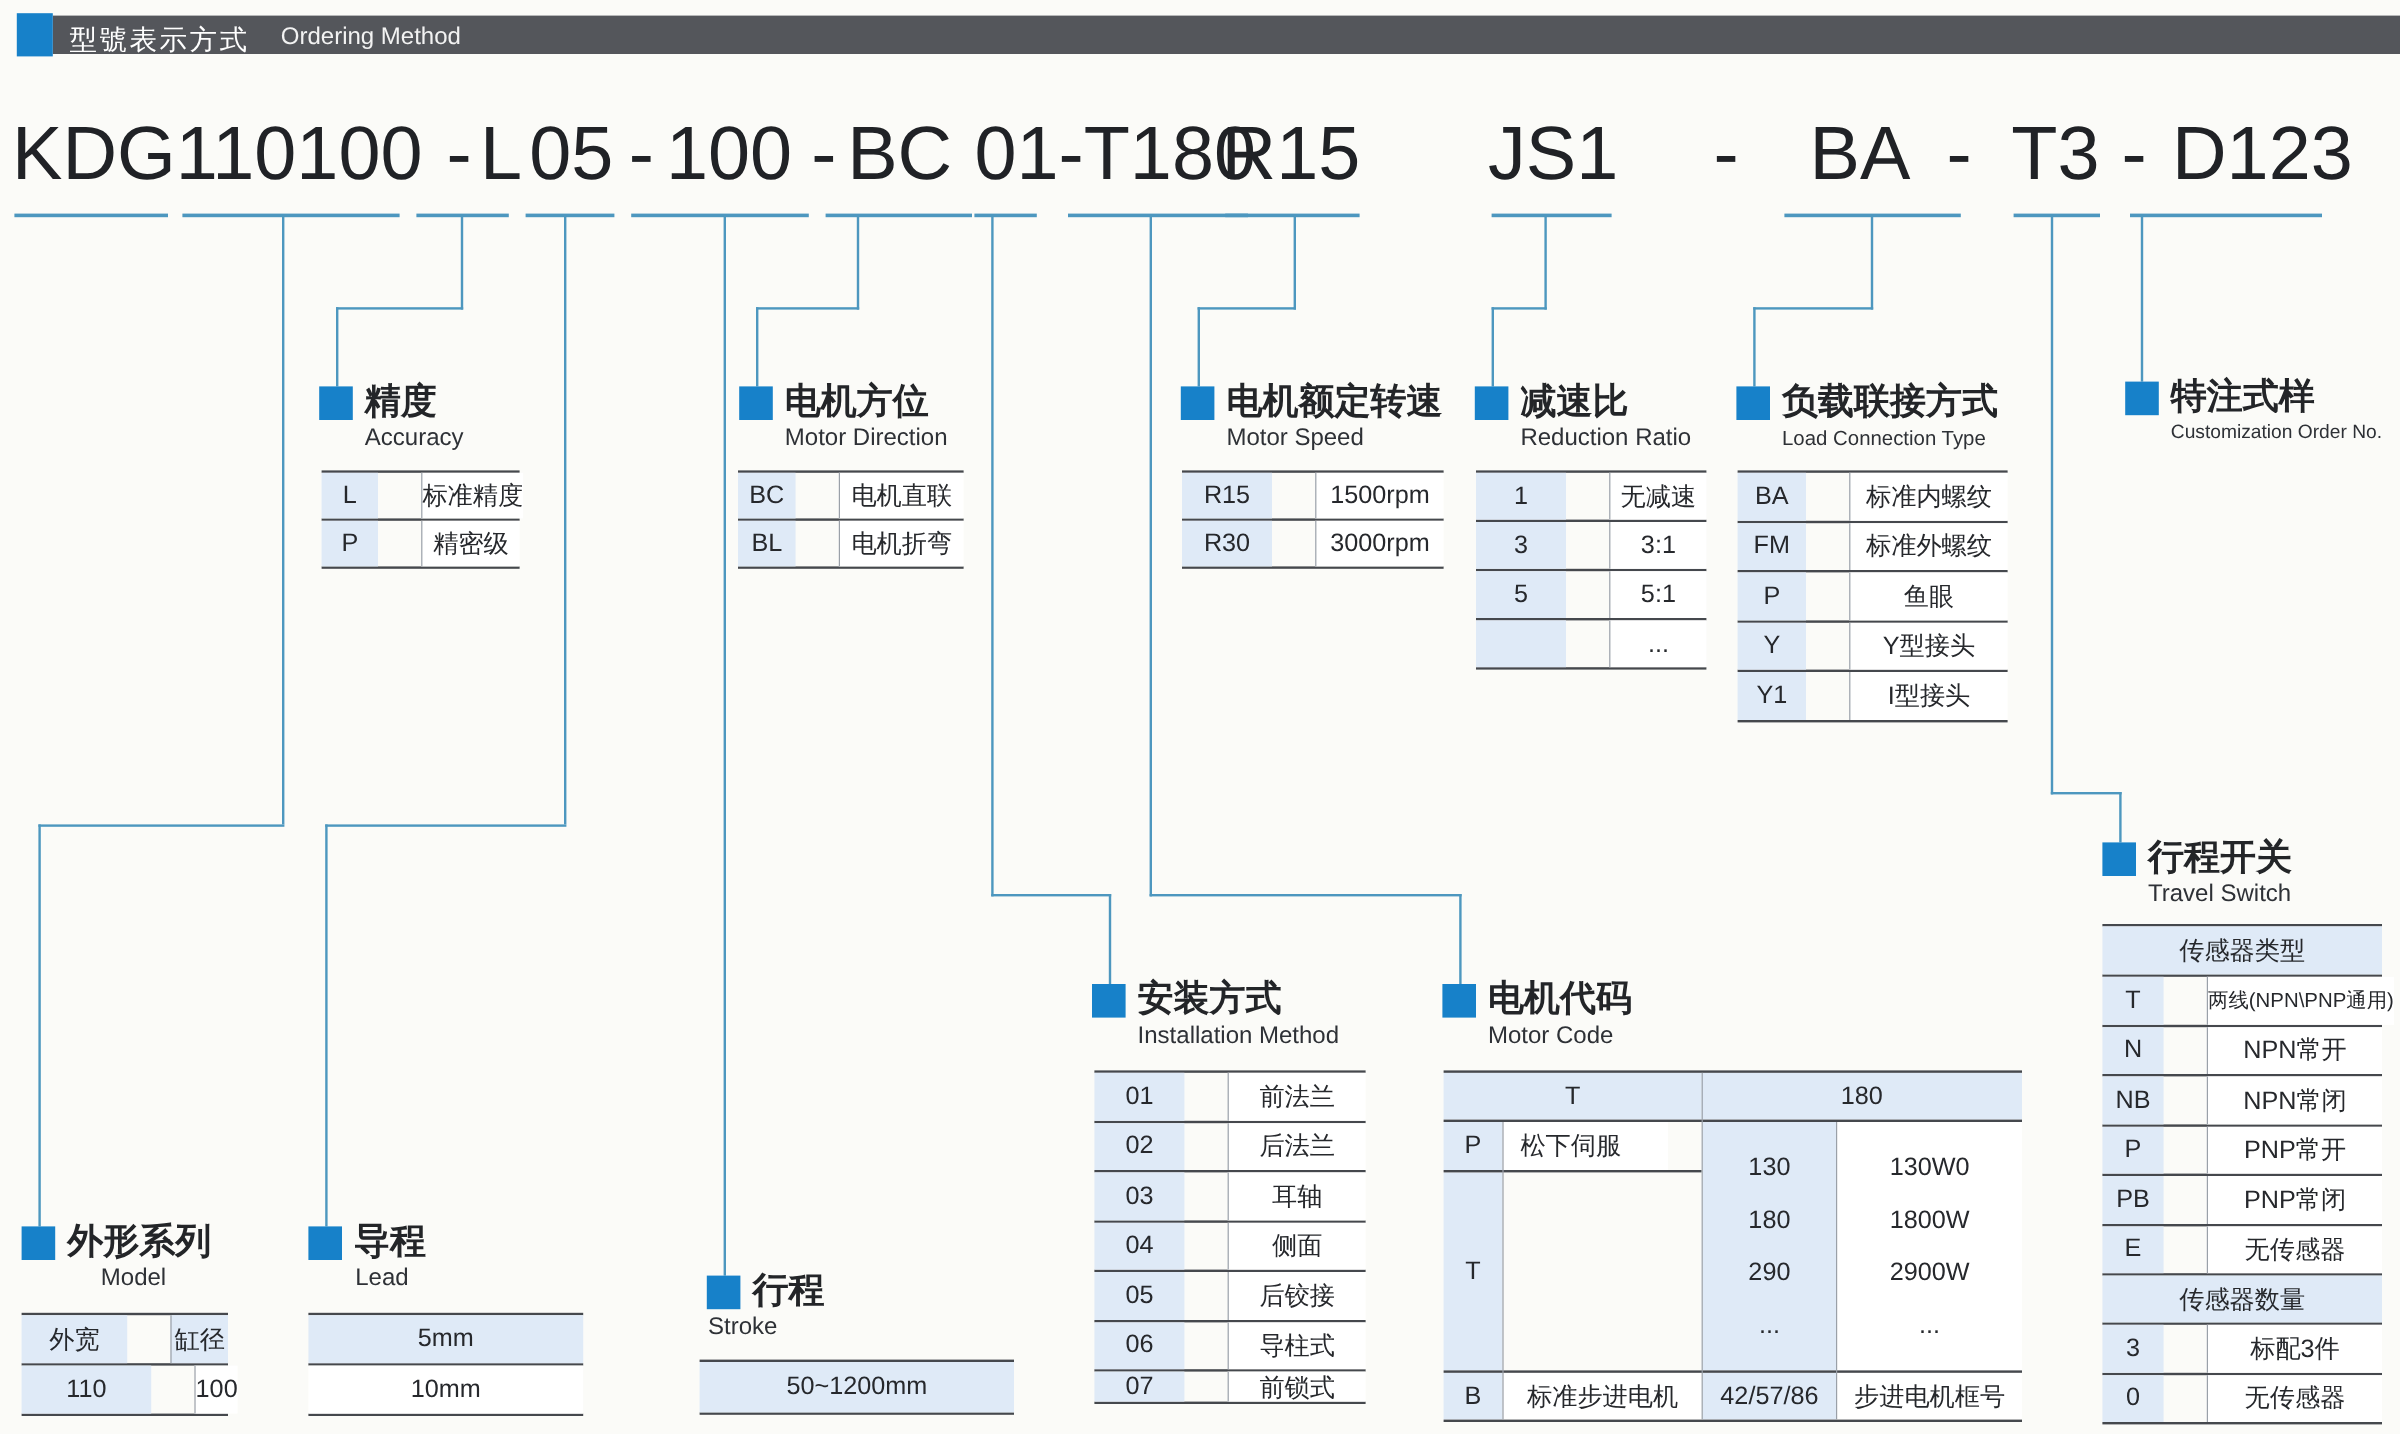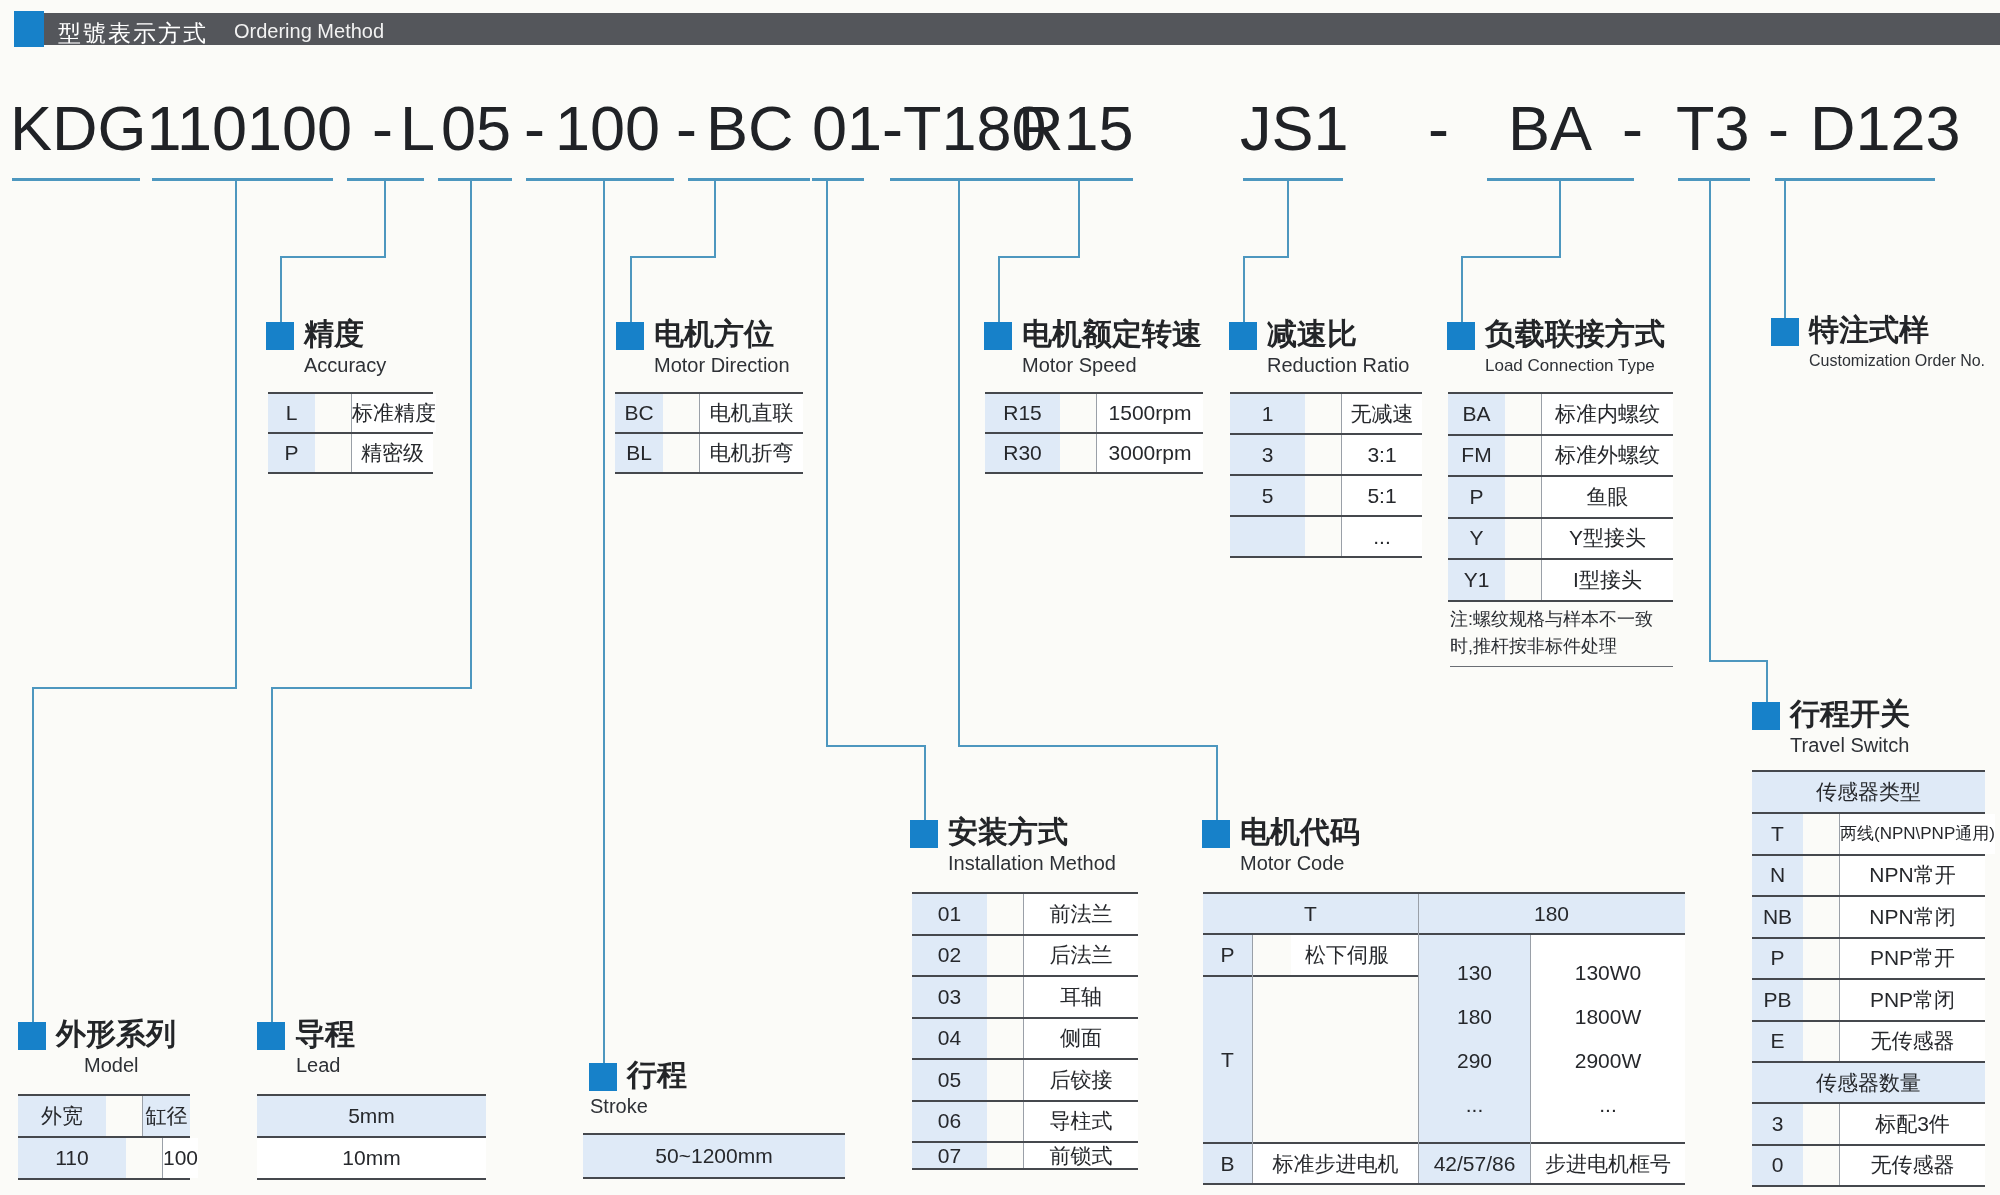--- a/index.html
+++ b/index.html
@@ -227,24 +227,20 @@
     </div>
     <div class="trow" style="height:41.5px">
       <div class="c1" style="width:57px">Y</div>
       <div class="c2">Y型接头</div>
     </div>
     <div class="trow" style="height:41.5px">
       <div class="c1" style="width:57px">Y1</div>
       <div class="c2">I型接头</div>
     </div>
   </div>
-  <div class="note" style="left:1450px;top:600px;width:223px;height:67px">
-    <div>注:螺纹规格与样本不一致</div>
-    <div>时,推杆按非标件处理</div>
-  </div>
 
   <div class="sq" style="left:1771px;top:318px"></div>
   <div class="cnt" style="left:1809px;top:310px">特注式样</div>
   <div class="ent xsmall" style="left:1809px;top:352px">Customization Order No.</div>
 
   <div class="sq" style="left:910px;top:820px"></div>
   <div class="cnt" style="left:948px;top:812px">安装方式</div>
   <div class="ent" style="left:948px;top:852px">Installation Method</div>
   <div class="tbl" style="left:912px;top:892px;width:226px">
     <div class="trow" style="height:41.5px">
@@ -281,21 +277,21 @@
   <div class="cnt" style="left:1240px;top:812px">电机代码</div>
   <div class="ent" style="left:1240px;top:852px">Motor Code</div>
 
   <div class="mc blue" style="left:1203px;top:894px;width:215px;height:39px">T</div>
   <div class="mc blue" style="left:1418px;top:894px;width:267px;height:39px">180</div>
 
   <div class="mc blue" style="left:1203px;top:935px;width:49px;height:40px">P</div>
   <div class="mc blue" style="left:1203px;top:977px;width:49px;height:165px">T</div>
   <div class="mc blue" style="left:1203px;top:1144px;width:49px;height:39px">B</div>
 
-  <div class="mc white leftalign" style="left:1291px;top:935px;width:137px;height:40px">松下伺服</div>
+  <div class="mc white leftalign" style="left:1253px;top:935px;width:137px;height:40px">松下伺服</div>
   <div class="mc white" style="left:1253px;top:1144px;width:165px;height:39px">标准步进电机</div>
 
   <div class="mc blue" style="left:1419px;top:935px;width:111px;height:207px">
     <div class="stack">
       <div>130</div>
       <div>180</div>
       <div>290</div>
       <div>...</div>
     </div>
   </div>

